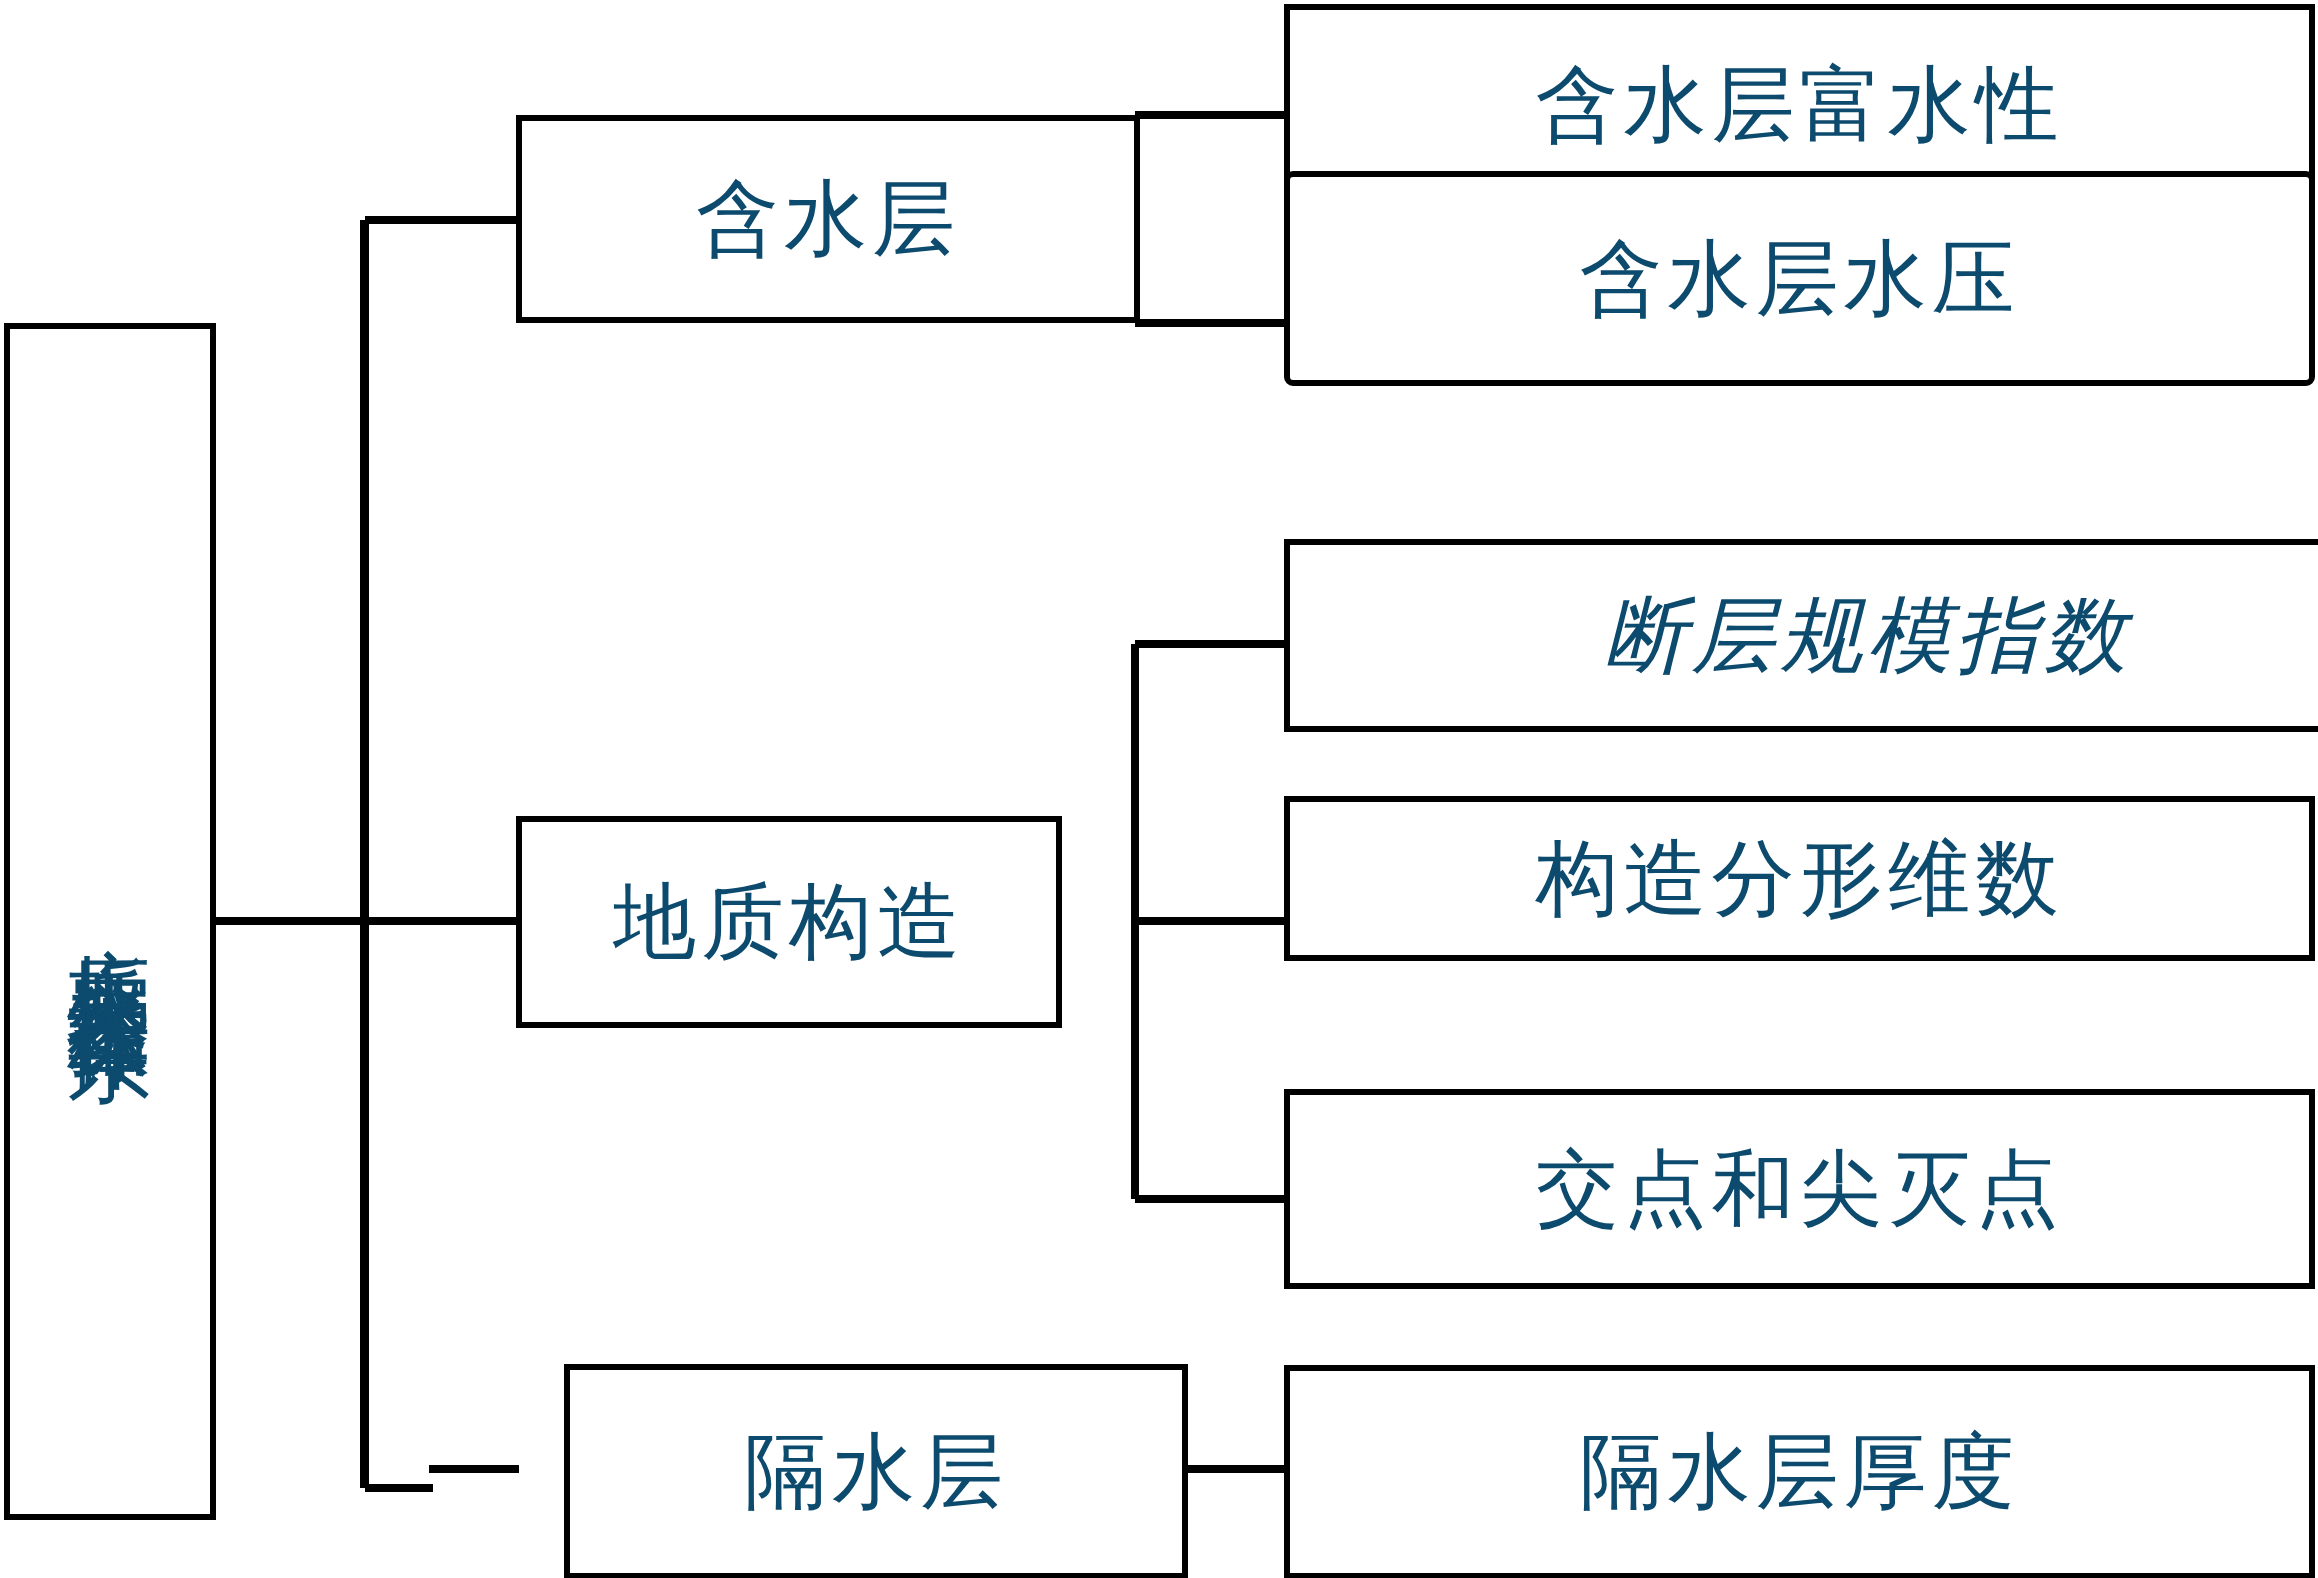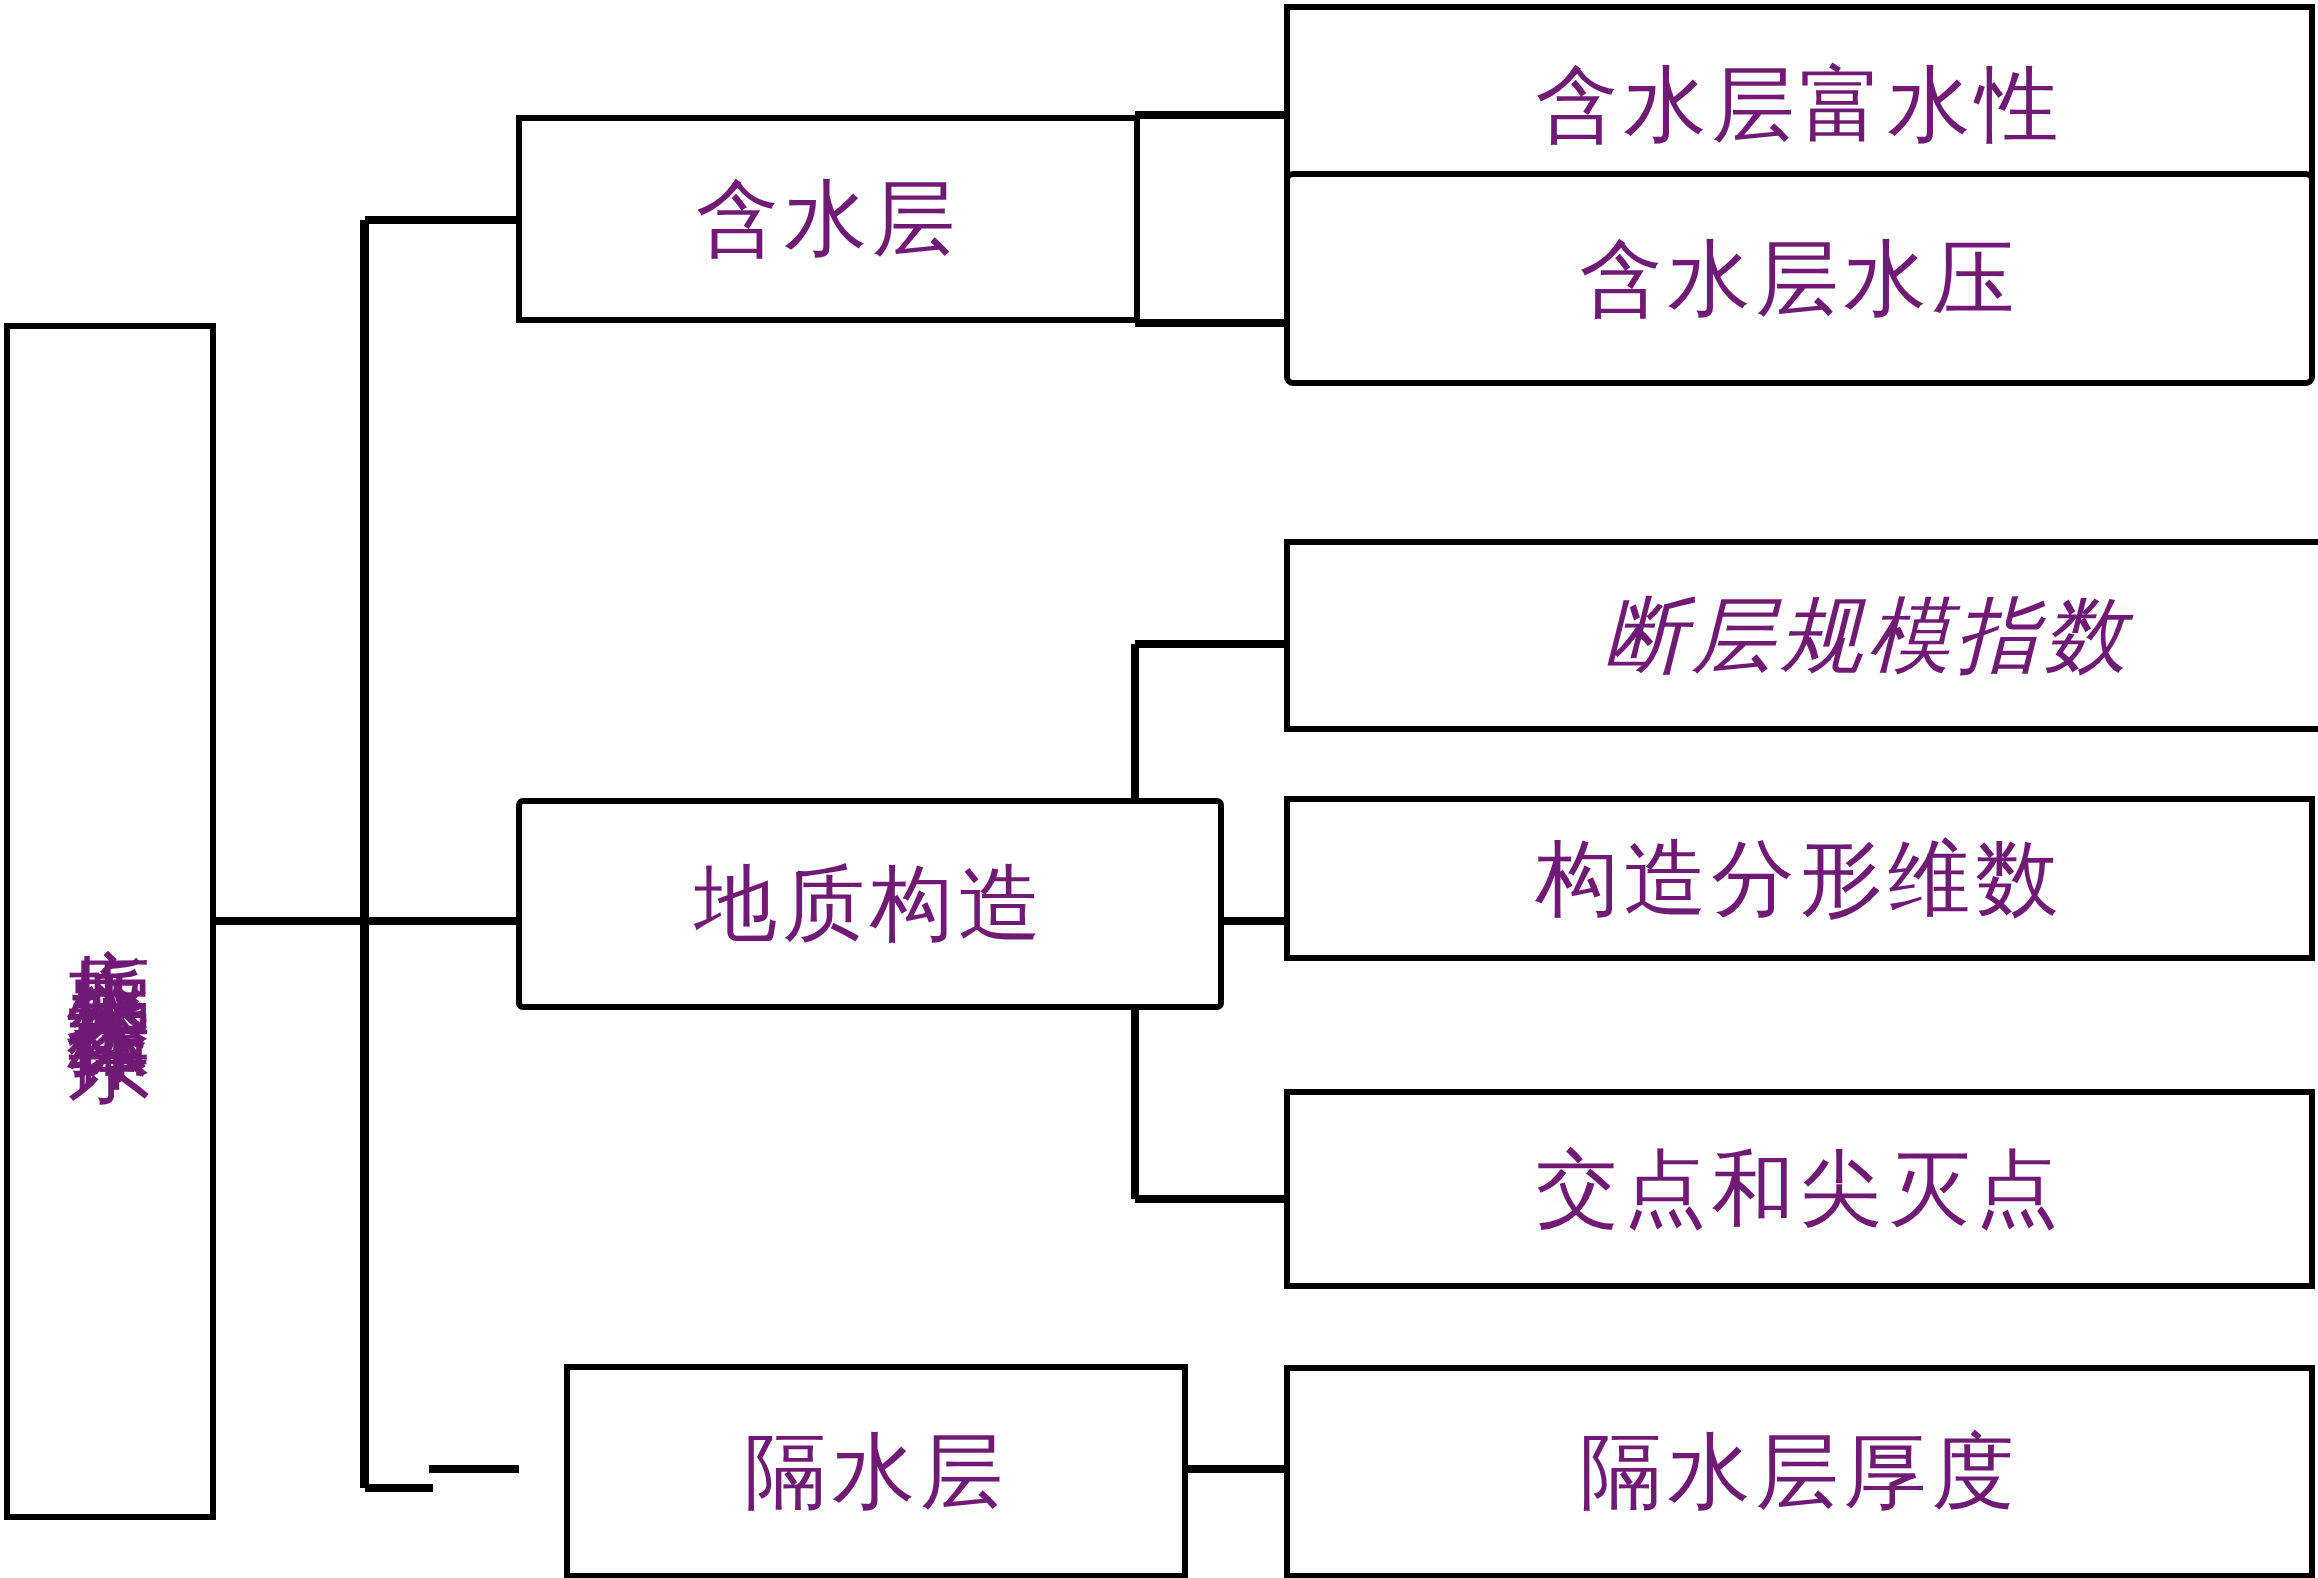--- a/index.html
+++ b/index.html
@@ -20,21 +20,21 @@
     pointer-events:none;
   }
   .node{
     position:absolute;
     box-sizing:border-box;
     background:#ffffff;
     border:6.3px solid #000000;
     display:flex;
     align-items:center;
     justify-content:center;
-    color:#701a75;
+    color:#0c4a6e;
     line-height:1.05;
     letter-spacing:0.06em;
     white-space:pre;
   }
   .node-root{
     writing-mode:vertical-rl;
     text-orientation:upright;
     letter-spacing:0.10em;
     font-size:83px;
   }
@@ -76,21 +76,21 @@
   </svg>
 
   <div class="node node-root" style="left:3.6px; top:323px; width:212px; height:1197px;">
     <span>底板突水主控指标体系</span>
   </div>
 
   <div class="node node-l2" style="left:516px; top:115px; width:624px; height:208px;">
     <span>含水层</span>
   </div>
 
-  <div class="node node-l2" style="left:516px; top:798px; width:708px; height:212px;border-radius:7px;">
+  <div class="node node-l2" style="left:516px; top:816px; width:546px; height:212px;">
     <span>地质构造</span>
   </div>
 
   <div class="node node-l2" style="left:516px; top:1364px; width:624px; height:215px;margin-left:48px;">
     <span>隔水层</span>
   </div>
 
   <div class="node node-l3" style="left:1284px; top:3.6px; width:1031px; height:202px;">
     <span>含水层富水性</span>
   </div>

